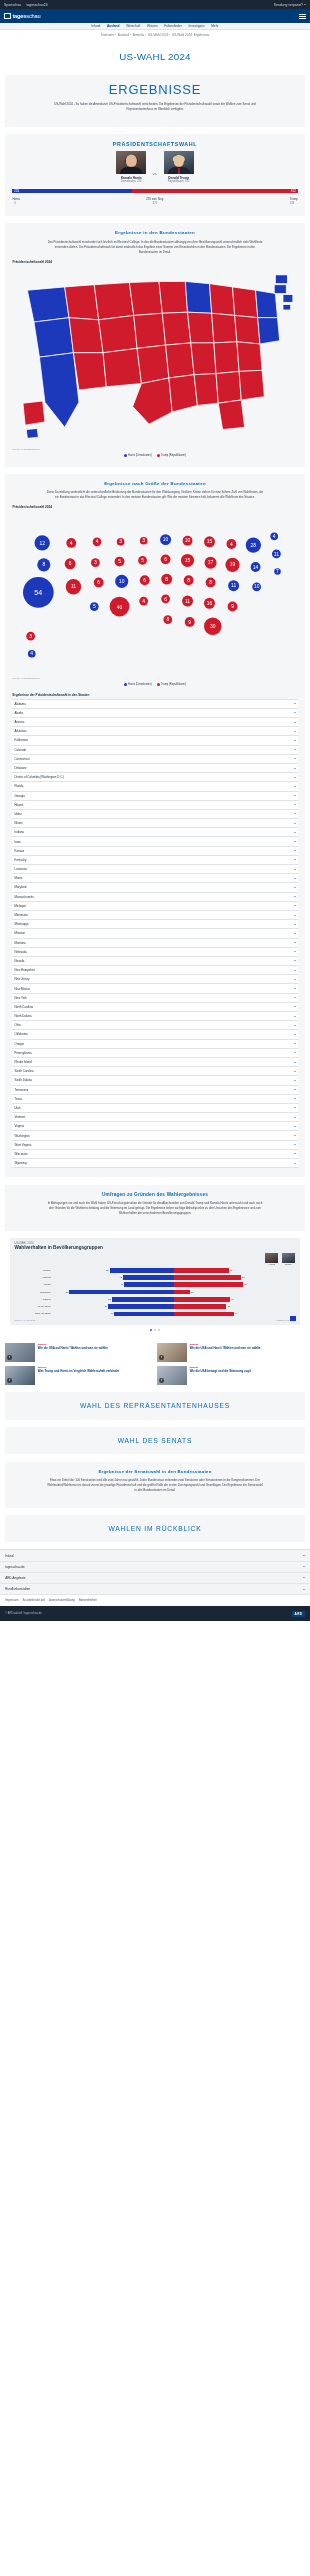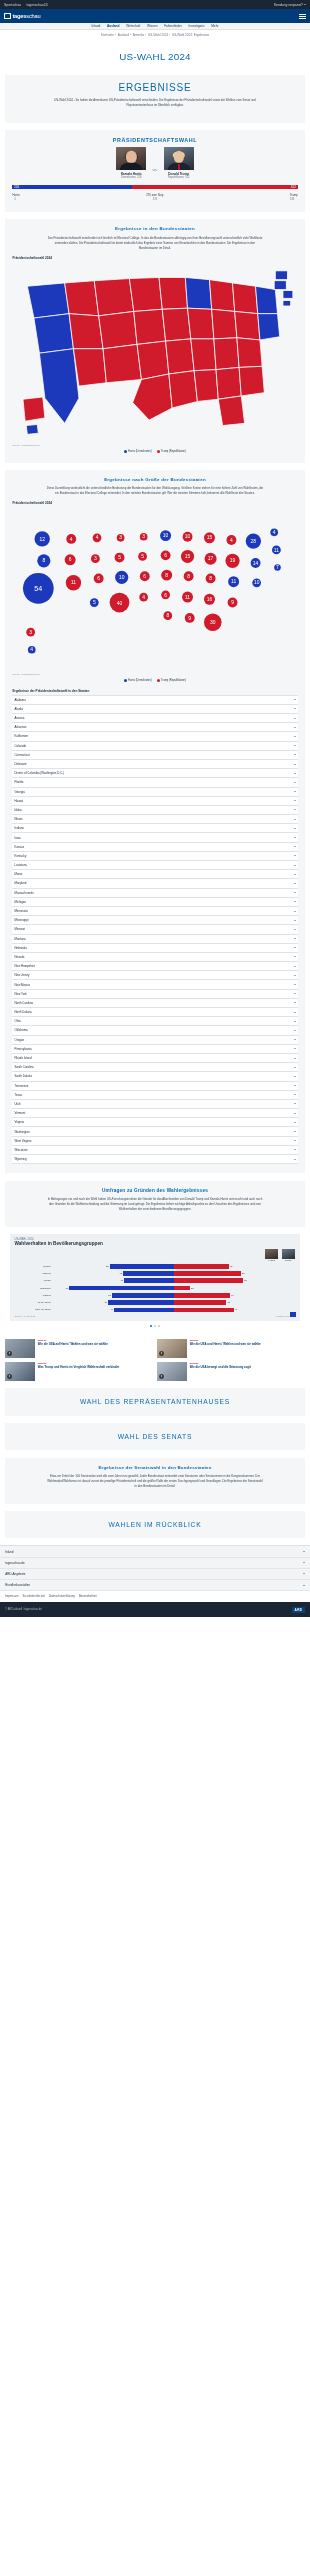--- a/index.html
+++ b/index.html
@@ -91,21 +91,21 @@
 
   
   .card {
     background:#f4f6f8;
     margin:0 5.2px 7.2px;
     padding:7.2px 7.2px 9.3px;
   }
 
   .section-head {
     text-align:center;
-    font-size:10px;
+    font-size:13px;
     color:#0a6ab0;
     letter-spacing:0.8px;
     font-weight:normal;
     margin:0 0 5.2px;
   }
   .section-sub {
     text-align:center;
     font-size:5.4px;
     color:#0a6ab0;
     letter-spacing:0.6px;

